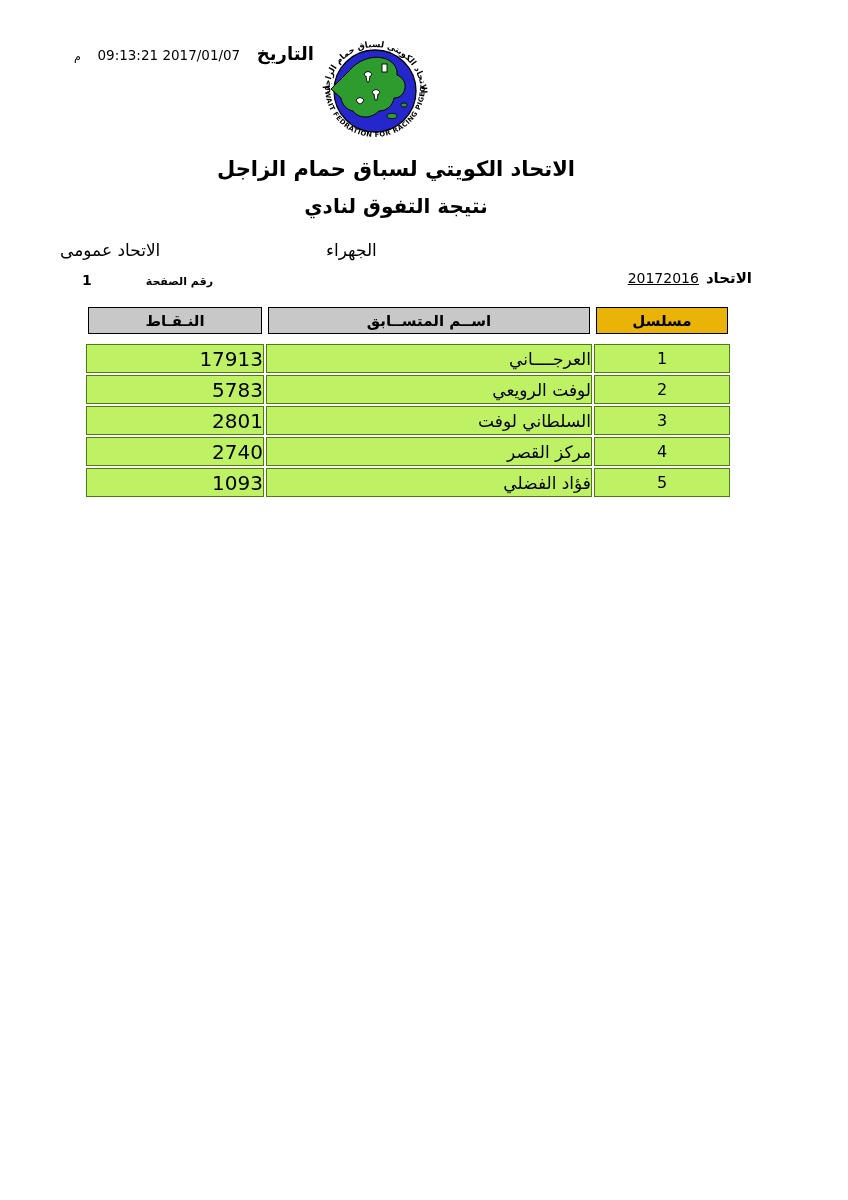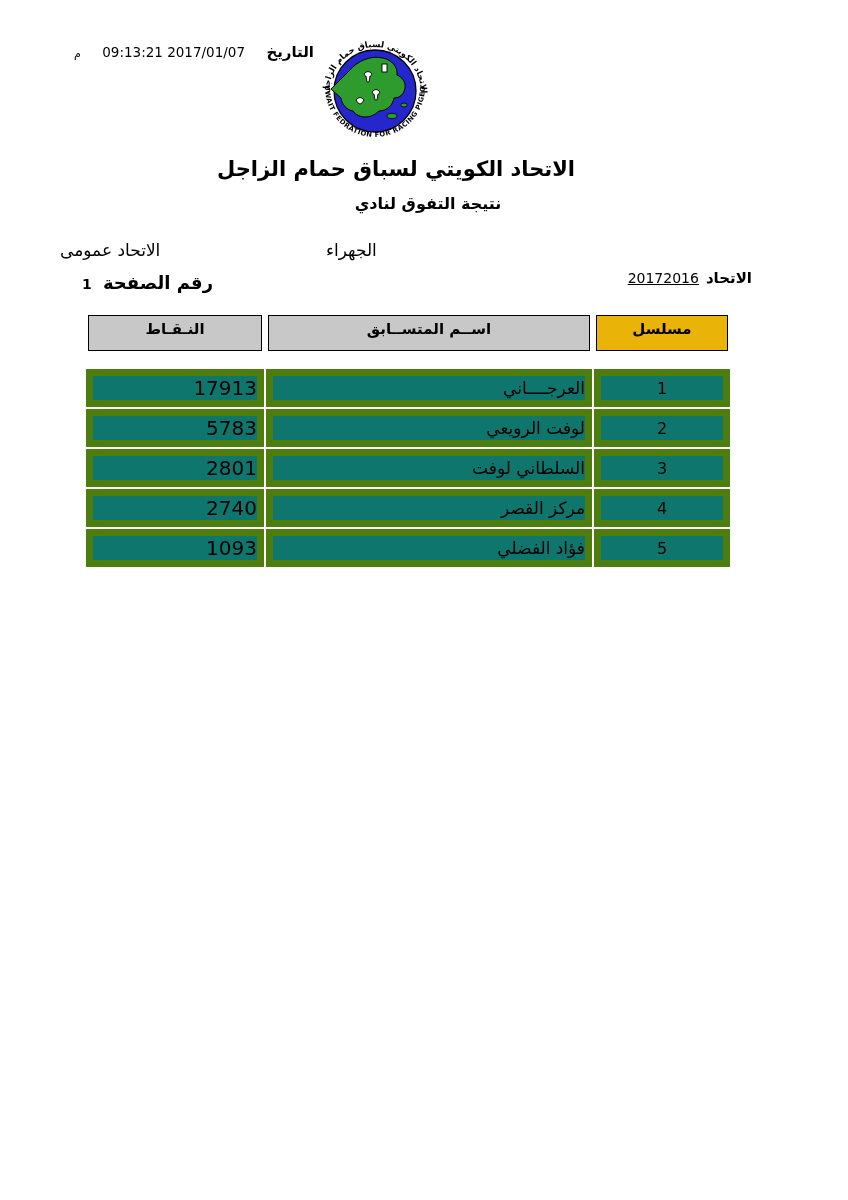--- a/index.html
+++ b/index.html
@@ -9,69 +9,69 @@
     background:#ffffff;
     font-family:"DejaVu Sans",sans-serif;
     color:#000;
     overflow:hidden;
   }
   
   .date-row{
     position:absolute;top:43px;left:74px;width:240px;
     display:flex;direction:rtl;justify-content:space-between;align-items:baseline;
   }
-  .date-label{font-size:15px;font-weight:bold;}
+  .date-label{font-size:18px;font-weight:bold;}
   .date-value{font-size:13.5px;direction:ltr;unicode-bidi:isolate;}
   .date-meridiem{font-size:11px;}
   
   .logo{position:absolute;top:26px;left:312px;width:126px;height:126px;}
   
   .title{
     position:absolute;top:157px;left:0;width:792px;
     text-align:center;font-size:21px;font-weight:bold;direction:rtl;
   }
   .subtitle{
     position:absolute;top:194px;left:0;width:792px;
-    text-align:center;font-size:16px;font-weight:bold;direction:rtl;margin-left:32px;
+    text-align:center;font-size:20px;font-weight:bold;direction:rtl;
   }
   .club-name{position:absolute;top:240px;left:326px;font-size:17px;direction:rtl;}
   .fed-label{position:absolute;top:240px;left:60px;font-size:17px;direction:rtl;}
   
   .season-row{
     position:absolute;top:269px;left:612px;width:140px;
     display:flex;direction:rtl;justify-content:flex-start;gap:7px;align-items:baseline;
   }
   .season-label{font-size:15px;font-weight:bold;}
   .season-value{font-size:14px;direction:ltr;unicode-bidi:isolate;text-decoration:underline;}
   .page-row{
     position:absolute;top:272px;left:82px;width:131px;
     display:flex;direction:rtl;justify-content:space-between;align-items:baseline;
   }
-  .pagenum-label{font-size:18px;font-weight:bold;}
+  .pagenum-label{font-size:11px;font-weight:bold;}
   .pagenum-value{font-size:14px;font-weight:bold;}
   
   table.results{
     position:absolute;top:297px;left:84px;width:648px;
     direction:rtl;
     border-collapse:separate;border-spacing:2px;
     table-layout:fixed;
   }
   table.results col.c-serial{width:136px;}
   table.results col.c-name{width:326px;}
   table.results col.c-points{width:178px;}
   table.results th{
     padding:0;height:29px;border:none;vertical-align:middle;box-sizing:border-box;
   }
   .hbox{
-    margin:16px 2px;height:36px;line-height:26px;
+    margin:8px 2px;height:27px;line-height:26px;
     border:1px solid #000;box-sizing:border-box;
     text-align:center;font-size:15px;font-weight:bold;
   }
   table.results td{
-    border:7px solid #4d7c0f;background:#0f766e;height:29px;box-sizing:border-box;
+    border:1px solid #4d7c0f;background:#bef264;height:29px;box-sizing:border-box;
     vertical-align:middle;padding:0;
   }
   td.cell-serial{text-align:center;font-size:16px;}
   td.cell-name{text-align:right;padding-right:11px;font-size:17px;}
   td.cell-points{direction:ltr;text-align:right;padding-right:13px;font-size:20px;}
 </style>
 </head>
 <body>
 
 <div class="page">

